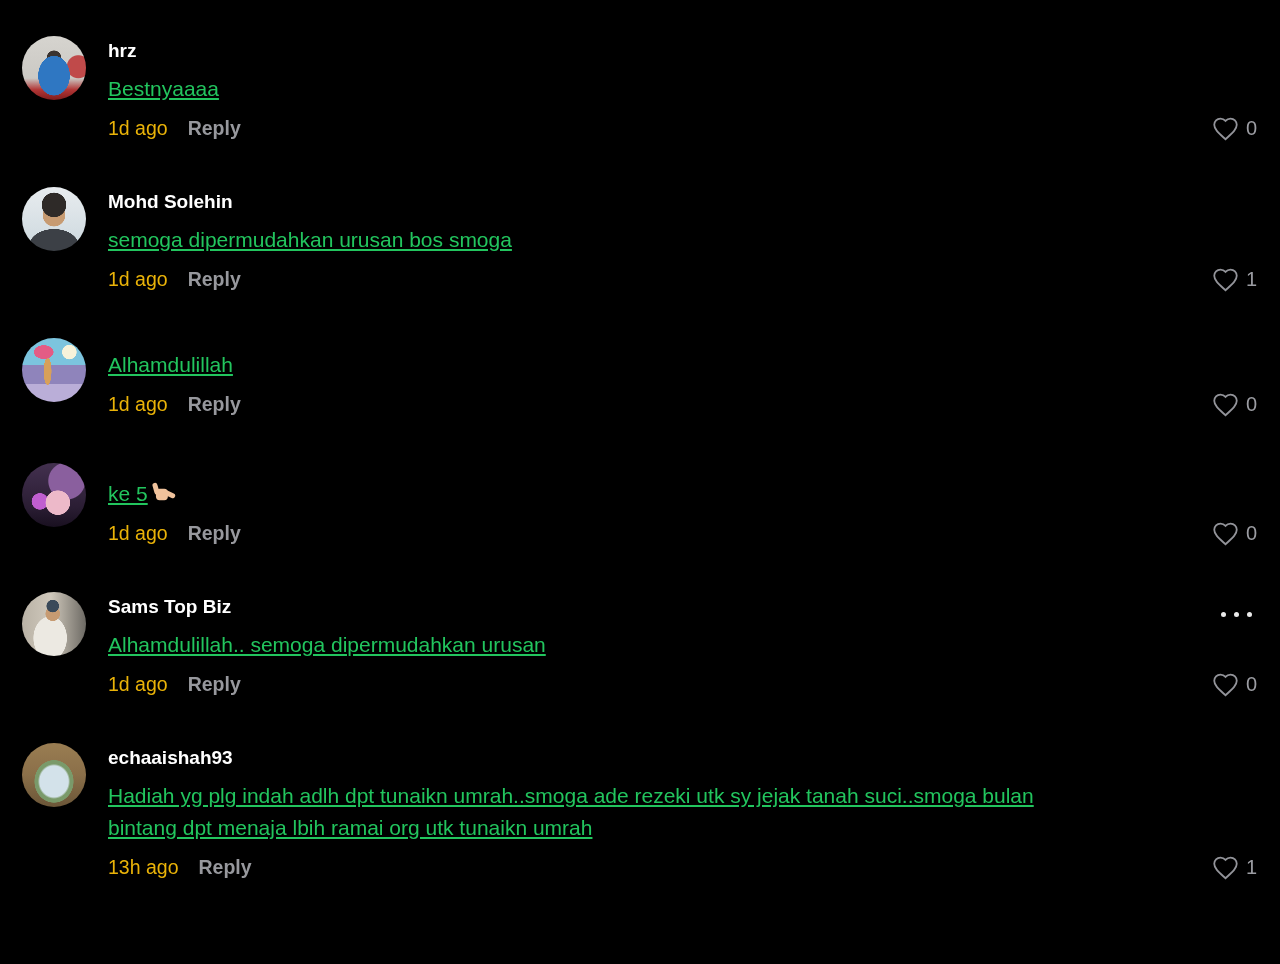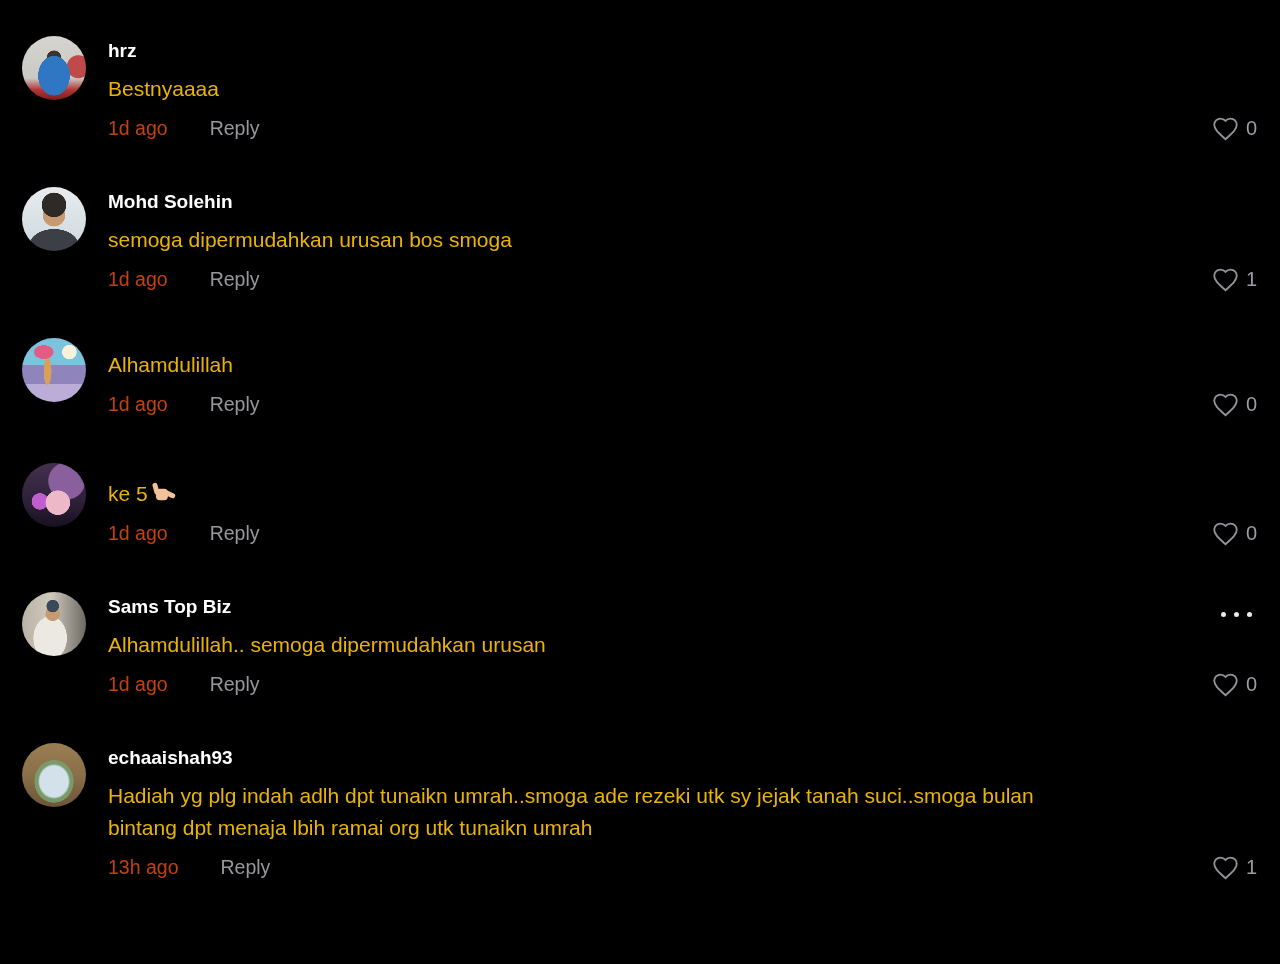--- a/index.html
+++ b/index.html
@@ -44,29 +44,29 @@
   .avatar-5 { background:
       radial-gradient(ellipse 23px 25px at 50% 60%, #d3e2ea 0 62%, #7a9a6a 70% 84%, transparent 86%),
       linear-gradient(180deg, #9a7d52 0%, #8a6f49 50%, #6b5638 100%); }
 
   .content { flex: 1 1 auto; padding-top: 2px; padding-right: 40px; min-width: 0; }
 
   .username { font-size: 19px; font-weight: 700; line-height: 26px; color: #ffffff;
               display: flex; align-items: center; }
   .flag-icon { display: inline-block; margin-left: 3px; line-height: 0; }
 
-  .text { font-size: 21px; font-weight: 400; line-height: 32px; color: #eab308;
-          margin-top: 9px; white-space: pre-wrap; }
+  .text { font-size: 21px; font-weight: 400; line-height: 32px; color: #22c55e;
+          margin-top: 9px; white-space: pre-wrap; text-decoration: underline; }
   .text-row { display: flex; align-items: center; margin-top: 9px; }
   .text-row .text { margin-top: 4px; }
   .emoji-icon { display: inline-block; margin-left: 2px; line-height: 0; }
 
   .meta { margin-top: 10px; font-size: 19.5px; line-height: 27px; display: flex; }
-  .time { color: #c2410c; }
-  .reply { color: #97989d; font-weight: 400; margin-left: 42px; cursor: pointer; }
+  .time { color: #eab308; }
+  .reply { color: #97989d; font-weight: 700; margin-left: 20px; cursor: pointer; }
 
   .like { position: absolute; right: 0; bottom: 0; height: 27px;
           display: flex; align-items: center; gap: 7px; cursor: pointer; }
   .like svg { display: block; }
   .like-count { font-size: 20px; color: #9b9ca2; min-width: 12px; }
 
   .more { position: absolute; right: 6px; top: 16px; display: flex; gap: 8px;
           cursor: pointer; padding: 4px 0; }
   .more i { width: 5px; height: 5px; border-radius: 50%; background: #eaeaea; display: block; }
 </style>

